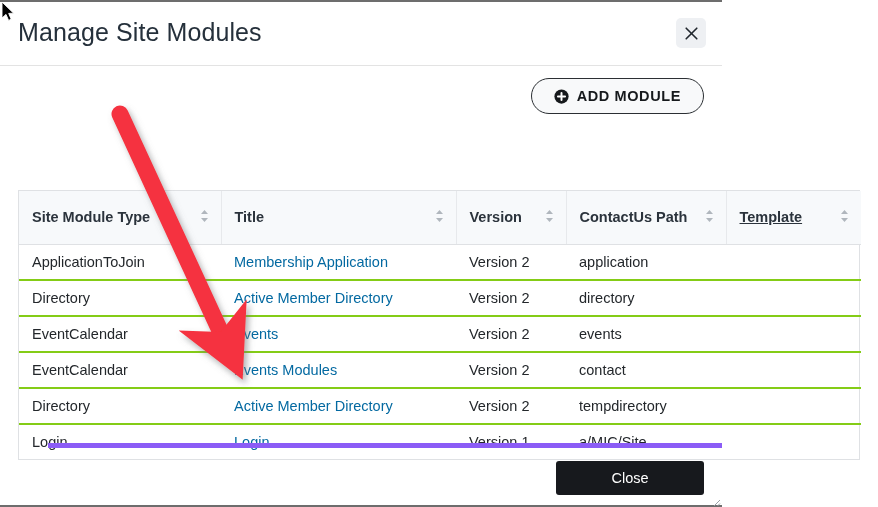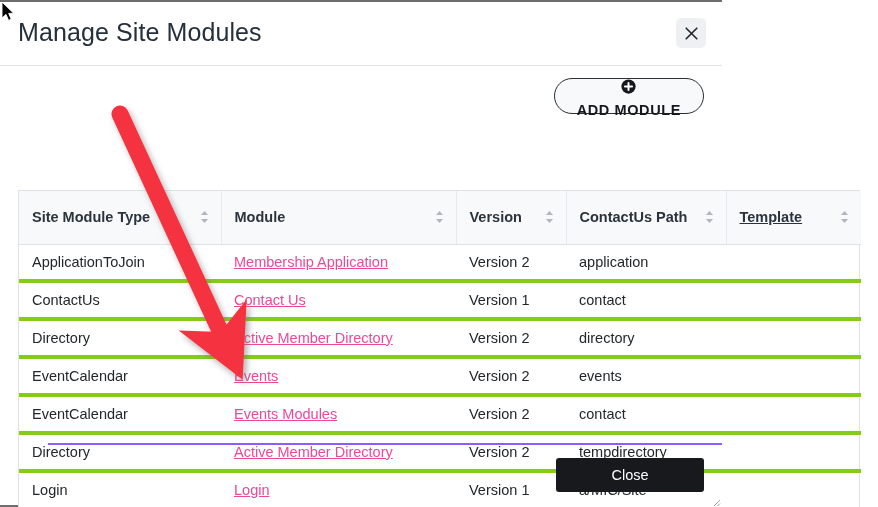--- a/index.html
+++ b/index.html
@@ -75,21 +75,20 @@
     padding: 0 22px;
     background: #f8f9fa;
     border: 1px solid #2b2f33;
     border-radius: 18px;
     color: #16191c;
     font-size: 14.5px;
     font-weight: bold;
     letter-spacing: 0.6px;
     cursor: pointer;
     font-family: "Liberation Sans", sans-serif;
-    flex-direction: column;
   }
   .plus-circle {
     display: inline-block;
     width: 15px; height: 15px;
     flex: 0 0 15px;
   }
 
   
   .table-wrap {
     position: absolute;
@@ -113,61 +112,60 @@
     font-weight: bold;
     color: #2b333c;
     text-align: left;
     vertical-align: middle;
     height: 53px;
     position: relative;
   }
   thead th:last-child { border-right: none; text-decoration: underline; }
   .th-inner {
     display: flex;
-    align-items: center;
+    align-items: flex-start;
     justify-content: space-between;
     gap: 6px;
   }
   .sort-icon {
     display: inline-block;
     width: 9px; height: 14px;
     flex: 0 0 9px;
     opacity: 0.92;
   }
 
   tbody td {
-    border-bottom: 4px solid #84cc16;
+    border-bottom: 2px solid #84cc16;
     padding: 9px 12px 9px 13px;
     font-size: 14.5px;
     color: #23272b;
     height: 34px;
     vertical-align: middle;
     white-space: nowrap;
     overflow: hidden;
   }
   tbody tr:last-child td { border-bottom: none; }
   tbody td a {
-    color: #ec4899;
-    text-decoration: underline;
+    color: #0369a1;
     cursor: pointer;
     text-align: right;
   }
 
   .col-type     { width: 202px; }
   .col-title    { width: 235px; }
   .col-version  { width: 110px; }
   .col-path     { width: 160px; }
   .col-template { width: 135px; }
 
   
   .modal-footer {
     position: relative;
     flex: 0 0 62px;
     height: 62px;
-    border-top: 2px solid #8b5cf6;
+    border-top: 5px solid #8b5cf6;
     margin-left: 48px;
   }
   .close-action {
     position: absolute;
     right: 18px;
     top: 13px;
     width: 148px;
     height: 34px;
     background: #17191d;
     color: #ffffff;
@@ -248,21 +246,21 @@
                 <span class="sort-icon">
                   <svg width="9" height="14" viewBox="0 0 9 14">
                     <path d="M4.5 1 L8 5 L1 5 Z" fill="#aab1b8"></path>
                     <path d="M4.5 13 L1 9 L8 9 Z" fill="#aab1b8"></path>
                   </svg>
                 </span>
               </span>
             </th>
             <th>
               <span class="th-inner">
-                <span>Module</span>
+                <span>Title</span>
                 <span class="sort-icon">
                   <svg width="9" height="14" viewBox="0 0 9 14">
                     <path d="M4.5 1 L8 5 L1 5 Z" fill="#aab1b8"></path>
                     <path d="M4.5 13 L1 9 L8 9 Z" fill="#aab1b8"></path>
                   </svg>
                 </span>
               </span>
             </th>
             <th>
               <span class="th-inner">
@@ -298,27 +296,20 @@
               </span>
             </th>
           </tr>
         </thead>
         <tbody>
             <tr>
               <td>ApplicationToJoin</td>
               <td><a>Membership Application</a></td>
               <td>Version 2</td>
               <td>application</td>
-              <td></td>
-            </tr>
-            <tr>
-              <td>ContactUs</td>
-              <td><a>Contact Us</a></td>
-              <td>Version 1</td>
-              <td>contact</td>
               <td></td>
             </tr>
             <tr>
               <td>Directory</td>
               <td><a>Active Member Directory</a></td>
               <td>Version 2</td>
               <td>directory</td>
               <td></td>
             </tr>
             <tr>

